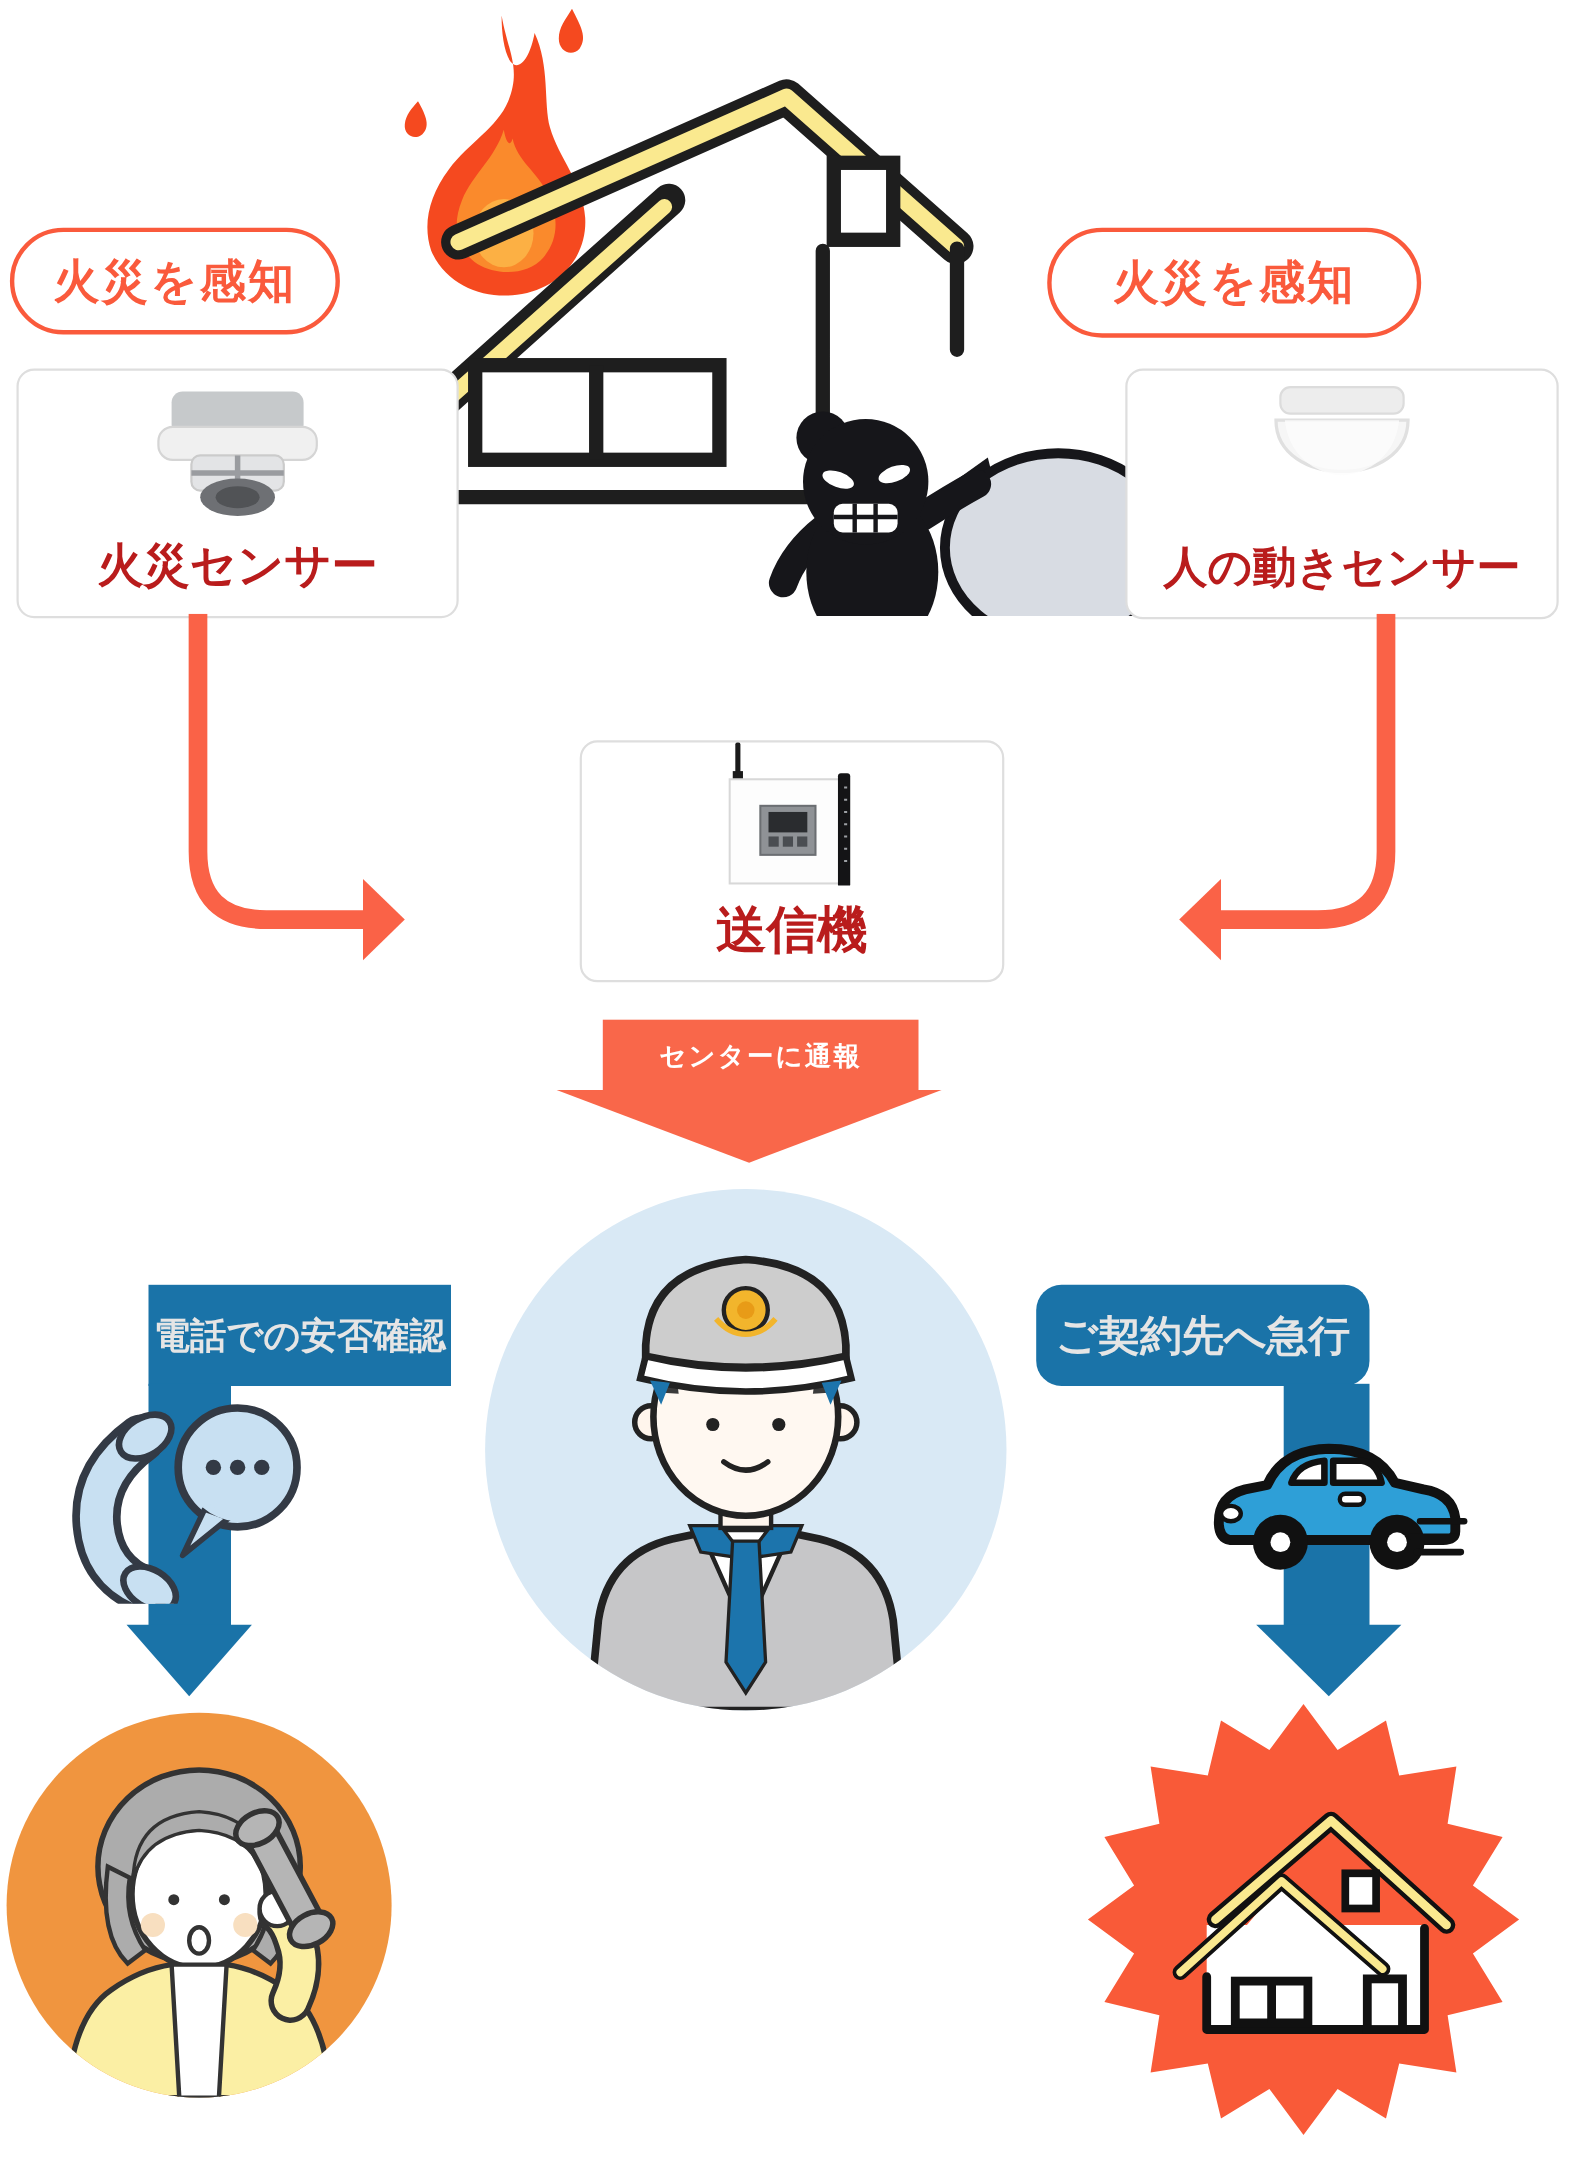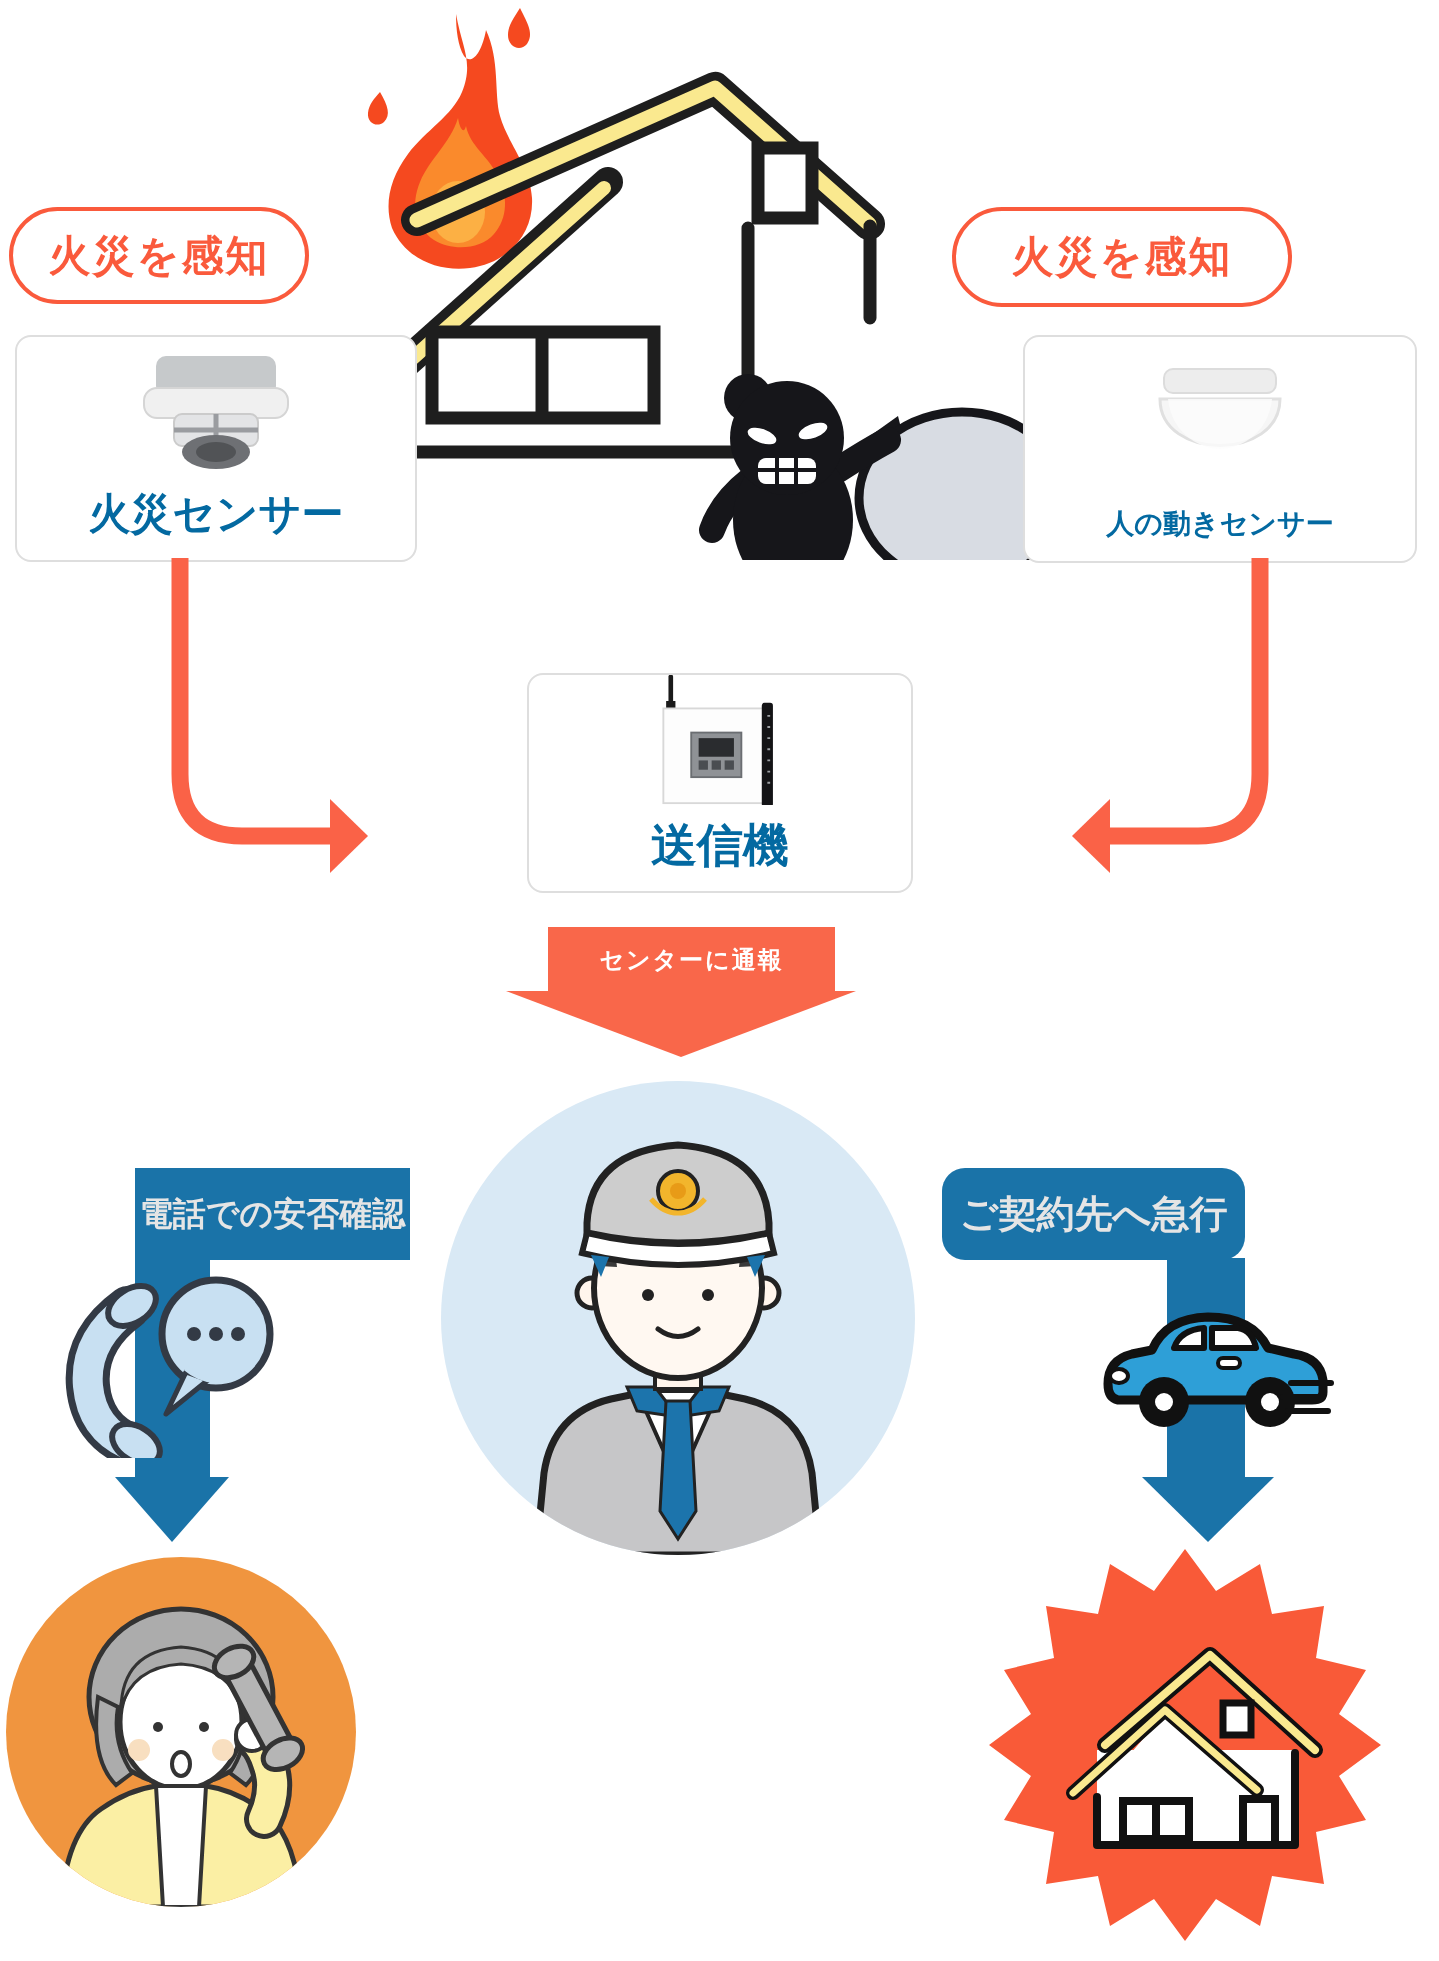--- a/index.html
+++ b/index.html
@@ -5,21 +5,21 @@
   html,body{margin:0;padding:0;background:#fff;}
   .stage{position:relative;width:1439px;height:1961px;background:#fff;overflow:hidden;
          font-family:Liberation Sans, sans-serif;}
   .abs{position:absolute;}
   
   .pill{border:4px solid #FA5A3C;border-radius:70px;display:flex;align-items:center;justify-content:center;
         color:#FA5A3C;font-weight:700;font-size:42px;letter-spacing:2px;background:#fff;box-sizing:border-box;}
   
   .card{background:#fff;border:2px solid #DEDEDE;border-radius:16px;box-sizing:border-box;
         display:flex;flex-direction:column;align-items:center;justify-content:flex-end;}
-  .card-label{font-weight:700;color:#0369a1;text-align:center;}
+  .card-label{font-weight:700;color:#b91c1c;text-align:center;}
   
   .report-rect{background:#F9674A;display:flex;align-items:center;justify-content:center;
                color:#fff;font-weight:700;font-size:24px;letter-spacing:2px;}
   .report-tri{width:0;height:0;border-left:175px solid transparent;border-right:175px solid transparent;
               border-top:66px solid #F9674A;}
   
   .guard-circle{width:474px;height:474px;border-radius:50%;background:#D9E9F5;overflow:hidden;}
   
   .bluebanner{background:#1A73A8;display:flex;align-items:center;justify-content:center;
               color:#e5e5e5;font-weight:700;}
@@ -99,21 +99,21 @@
     </svg>
     <div class="card-label" style="font-size:42px;margin-top:14px;">火災センサー</div>
   </div>
 
   <div class="card abs" style="left:1023px;top:335px;width:394px;height:228px;padding-bottom:18px;">
     <svg width="140" height="116" viewBox="0 0 140 116">
       <rect x="14" y="4" width="112" height="24" rx="9" fill="#EDEDED" stroke="#DCDCDC" stroke-width="2"></rect>
       <path d="M10,34 C10,96 130,96 130,34 Z" fill="#F6F6F6" stroke="#E0E0E0" stroke-width="3"></path>
       <path d="M18,34 C22,72 54,84 70,84 C86,84 118,72 122,34" fill="#FDFDFD" opacity="0.8"></path>
     </svg>
-    <div class="card-label" style="font-size:28px;margin-top:24px;">人の動きセンサー</div>
+    <div class="card-label" style="font-size:40px;margin-top:24px;">人の動きセンサー</div>
   </div>
 
   <div class="card abs" style="left:527px;top:673px;width:386px;height:220px;padding-bottom:14px;">
     <svg width="150" height="140" viewBox="0 0 150 140">
       <line x1="22" y1="2" x2="22" y2="32" stroke="#1A1A1A" stroke-width="5" stroke-linecap="round"></line>
       <rect x="17" y="28" width="10" height="12" fill="#1A1A1A"></rect>
       <rect x="14" y="36" width="116" height="102" fill="#FDFDFD" stroke="#D8D8D8" stroke-width="2"></rect>
       <rect x="44" y="62" width="54" height="48" fill="#8F9296" stroke="#6B6E72" stroke-width="2"></rect>
       <rect x="52" y="68" width="38" height="20" fill="#2A2C2F"></rect>
       <rect x="52" y="92" width="10" height="10" fill="#4A4D51"></rect>

